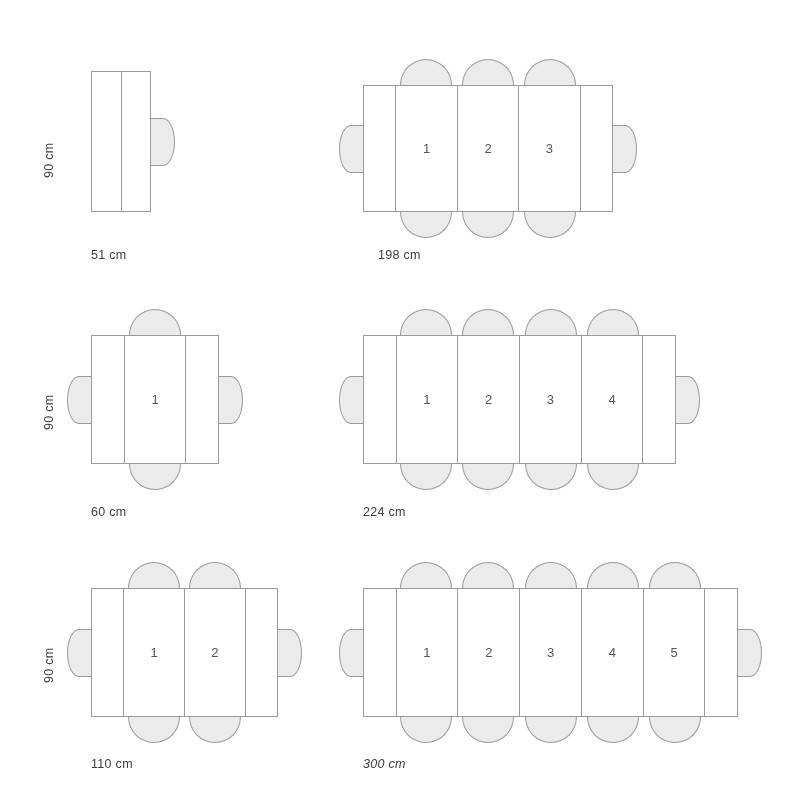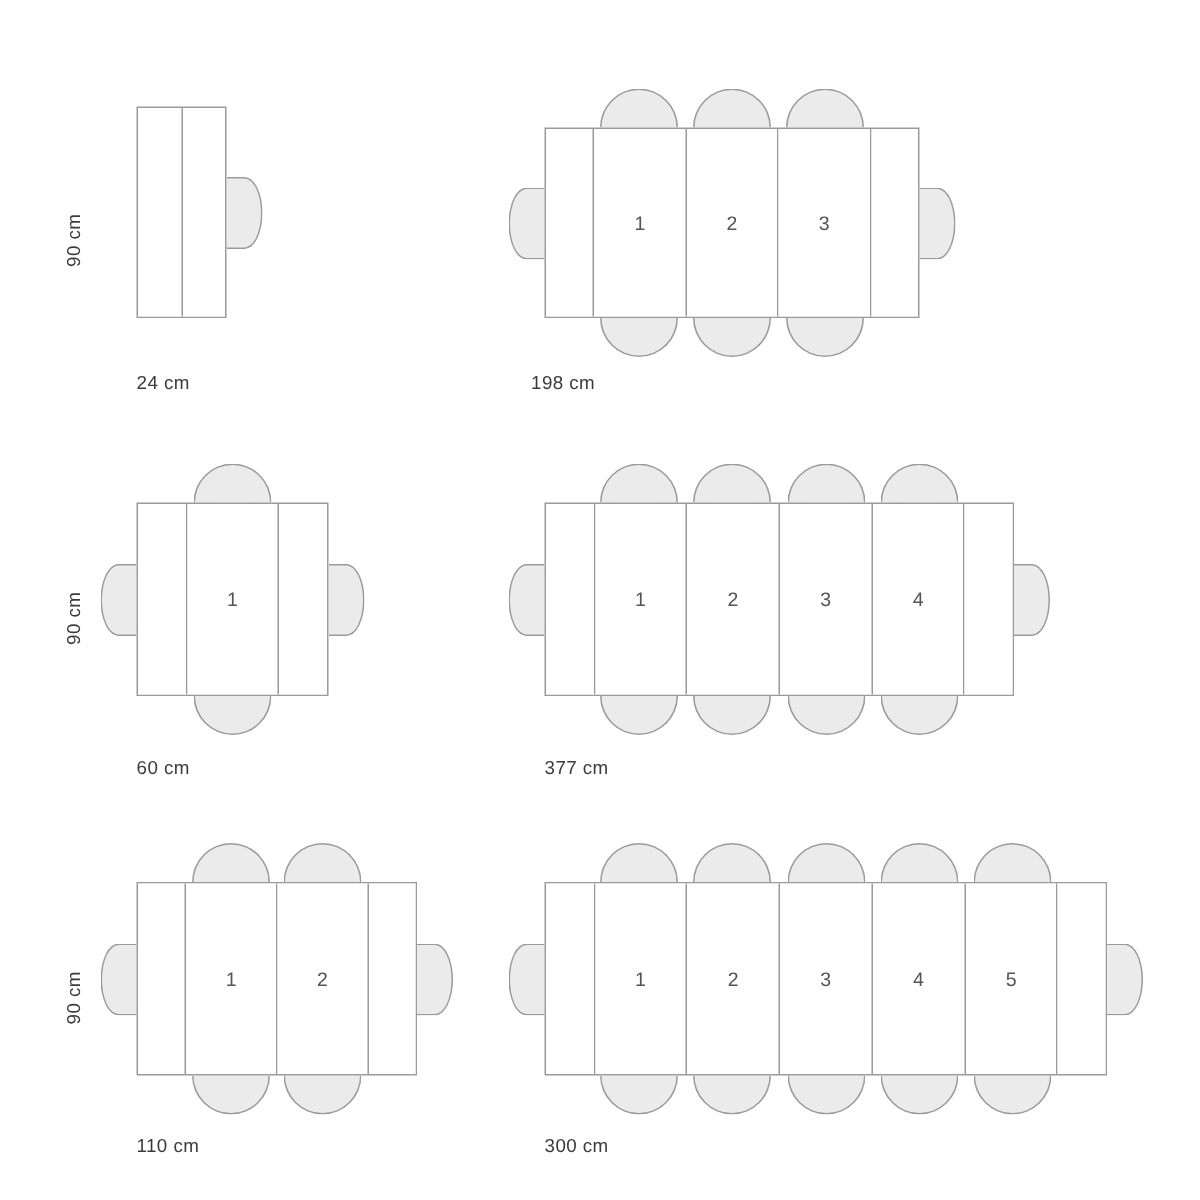--- a/index.html
+++ b/index.html
@@ -105,21 +105,21 @@
 </head>
 <body>
 
 <div id="diagram-sheet">
     <div class="config" style="left: 0px; top: 0px; width: 800px; height: 800px;">
       <div class="table-body" style="left: 91px; top: 71px; width: 60px; height: 141px;">
         <div class="panel" style="flex: 1 0 0px;"></div>
         <div class="panel" style="flex: 1 0 0px;"></div>
       </div>
       <div class="chair chair-right" style="left: 151px; top: 117.5px; width: 24px; height: 48px;"></div>
-      <div class="label-width" style="left: 91px; top: 248px;">24 cm</div>
+      <div class="label-width" style="left: 91px; top: 248px;">51 cm</div>
       <div class="label-depth" style="left: 42px; top: 178px;">90 cm</div>
     </div>
     <div class="config" style="left: 0px; top: 0px; width: 800px; height: 800px;">
       <div class="table-body" style="left: 363px; top: 85px; width: 250px; height: 127px;">
         <div class="panel" style="flex: 0.52 0 0px;"></div>
         <div class="panel" style="flex: 1 0 0px;">
           <span class="panel-number">1</span>
         </div>
         <div class="panel" style="flex: 1 0 0px;">
           <span class="panel-number">2</span>
@@ -130,21 +130,21 @@
         <div class="panel" style="flex: 0.52 0 0px;"></div>
       </div>
       <div class="chair chair-top" style="left: 400.119px; top: 59px; width: 52px; height: 26px;"></div>
       <div class="chair chair-top" style="left: 462px; top: 59px; width: 52px; height: 26px;"></div>
       <div class="chair chair-top" style="left: 523.881px; top: 59px; width: 52px; height: 26px;"></div>
       <div class="chair chair-bottom" style="left: 400.119px; top: 212px; width: 52px; height: 26px;"></div>
       <div class="chair chair-bottom" style="left: 462px; top: 212px; width: 52px; height: 26px;"></div>
       <div class="chair chair-bottom" style="left: 523.881px; top: 212px; width: 52px; height: 26px;"></div>
       <div class="chair chair-left" style="left: 339px; top: 124.5px; width: 24px; height: 48px;"></div>
       <div class="chair chair-right" style="left: 613px; top: 124.5px; width: 24px; height: 48px;"></div>
-      <div class="label-width" style="left: 354px; top: 248px; text-align: right;">198 cm</div>
+      <div class="label-width" style="left: 378px; top: 248px; text-align: right;">198 cm</div>
     </div>
     <div class="config" style="left: 0px; top: 0px; width: 800px; height: 800px;">
       <div class="table-body" style="left: 91px; top: 335px; width: 128px; height: 129px;">
         <div class="panel" style="flex: 0.52 0 0px;"></div>
         <div class="panel" style="flex: 1 0 0px;">
           <span class="panel-number">1</span>
         </div>
         <div class="panel" style="flex: 0.52 0 0px;"></div>
       </div>
       <div class="chair chair-top" style="left: 129px; top: 309px; width: 52px; height: 26px;"></div>
@@ -174,21 +174,21 @@
       <div class="chair chair-top" style="left: 400.345px; top: 309px; width: 52px; height: 26px;"></div>
       <div class="chair chair-top" style="left: 462.448px; top: 309px; width: 52px; height: 26px;"></div>
       <div class="chair chair-top" style="left: 524.552px; top: 309px; width: 52px; height: 26px;"></div>
       <div class="chair chair-top" style="left: 586.655px; top: 309px; width: 52px; height: 26px;"></div>
       <div class="chair chair-bottom" style="left: 400.345px; top: 464px; width: 52px; height: 26px;"></div>
       <div class="chair chair-bottom" style="left: 462.448px; top: 464px; width: 52px; height: 26px;"></div>
       <div class="chair chair-bottom" style="left: 524.552px; top: 464px; width: 52px; height: 26px;"></div>
       <div class="chair chair-bottom" style="left: 586.655px; top: 464px; width: 52px; height: 26px;"></div>
       <div class="chair chair-left" style="left: 339px; top: 375.5px; width: 24px; height: 48px;"></div>
       <div class="chair chair-right" style="left: 676px; top: 375.5px; width: 24px; height: 48px;"></div>
-      <div class="label-width" style="left: 363px; top: 505px;">377 cm</div>
+      <div class="label-width" style="left: 363px; top: 505px;">224 cm</div>
     </div>
     <div class="config" style="left: 0px; top: 0px; width: 800px; height: 800px;">
       <div class="table-body" style="left: 91px; top: 588px; width: 187px; height: 129px;">
         <div class="panel" style="flex: 0.52 0 0px;"></div>
         <div class="panel" style="flex: 1 0 0px;">
           <span class="panel-number">1</span>
         </div>
         <div class="panel" style="flex: 1 0 0px;">
           <span class="panel-number">2</span>
         </div>
@@ -228,15 +228,15 @@
       <div class="chair chair-top" style="left: 524.5px; top: 562px; width: 52px; height: 26px;"></div>
       <div class="chair chair-top" style="left: 586.586px; top: 562px; width: 52px; height: 26px;"></div>
       <div class="chair chair-top" style="left: 648.672px; top: 562px; width: 52px; height: 26px;"></div>
       <div class="chair chair-bottom" style="left: 400.328px; top: 717px; width: 52px; height: 26px;"></div>
       <div class="chair chair-bottom" style="left: 462.414px; top: 717px; width: 52px; height: 26px;"></div>
       <div class="chair chair-bottom" style="left: 524.5px; top: 717px; width: 52px; height: 26px;"></div>
       <div class="chair chair-bottom" style="left: 586.586px; top: 717px; width: 52px; height: 26px;"></div>
       <div class="chair chair-bottom" style="left: 648.672px; top: 717px; width: 52px; height: 26px;"></div>
       <div class="chair chair-left" style="left: 339px; top: 628.5px; width: 24px; height: 48px;"></div>
       <div class="chair chair-right" style="left: 738px; top: 628.5px; width: 24px; height: 48px;"></div>
-      <div class="label-width" style="left: 363px; top: 757px;">300 cm</div>
+      <div class="label-width" style="left: 363px; top: 757px; font-style: italic;">300 cm</div>
     </div>
   </div>
 
 </body></html>

